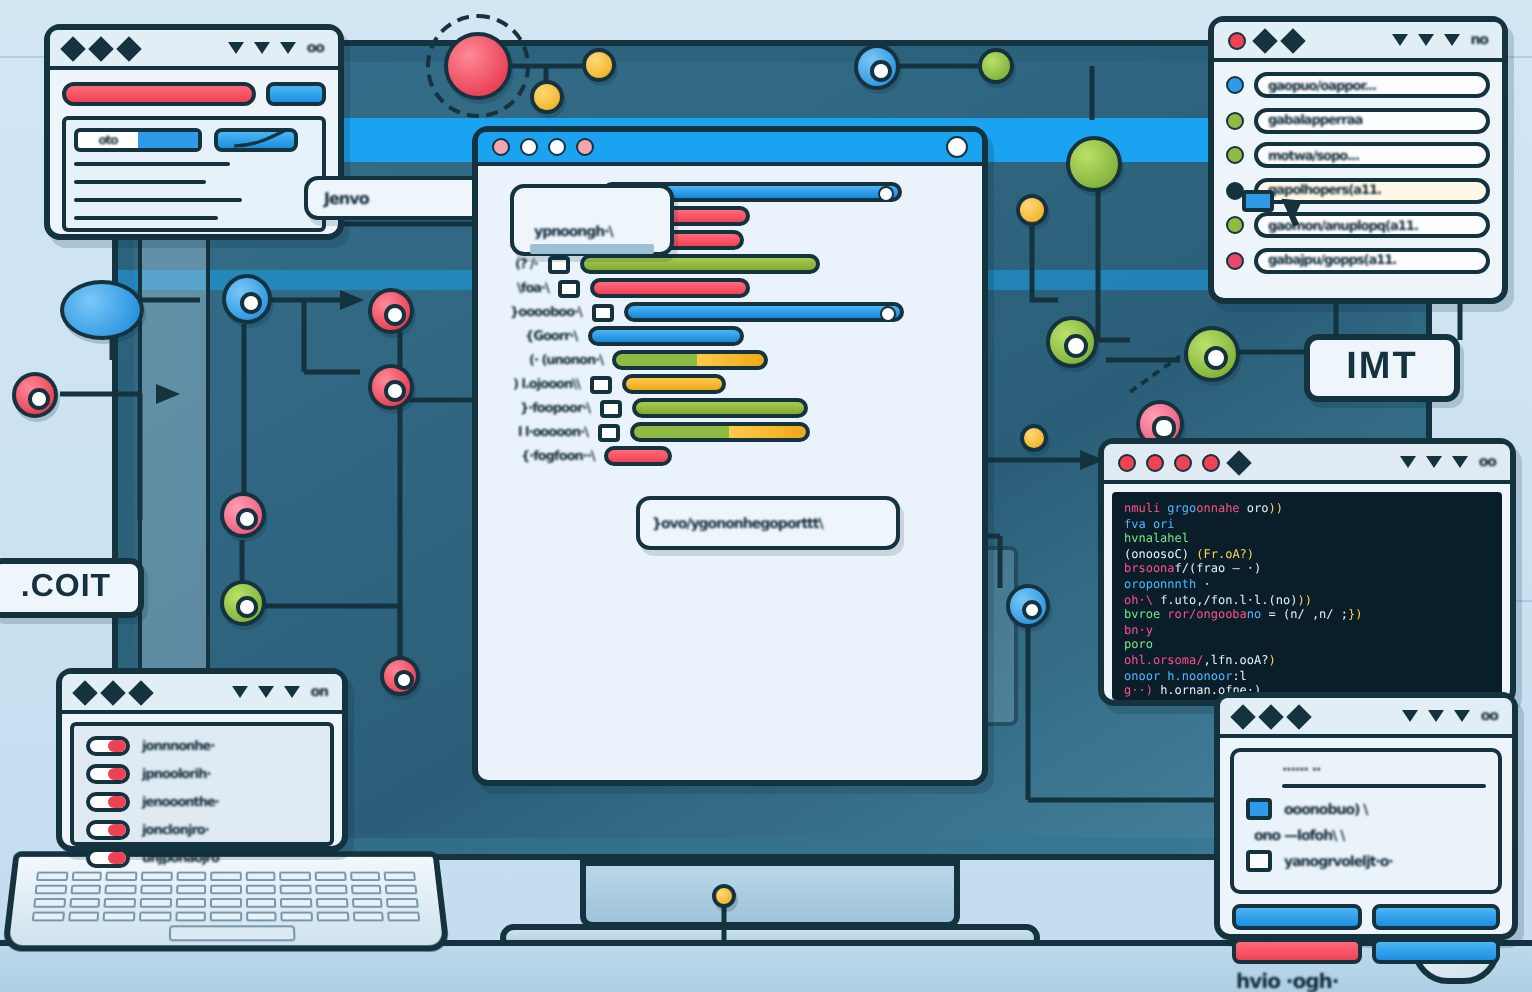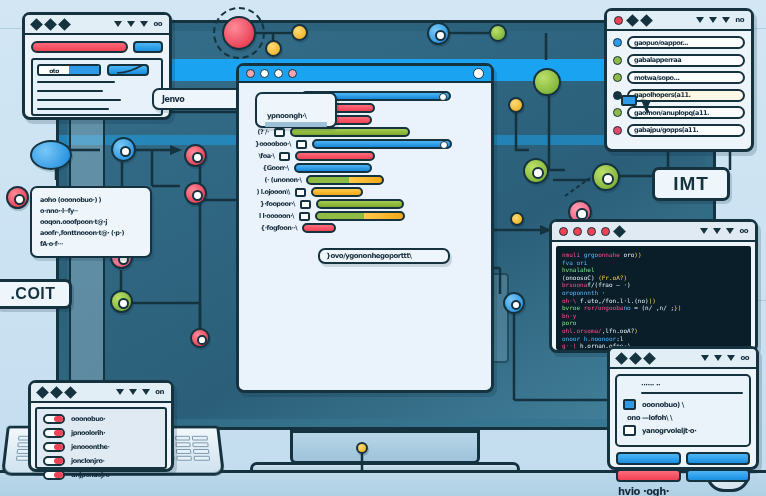--- a/index.html
+++ b/index.html
@@ -94,21 +94,21 @@
 
   
   #winCode { left:549px; top:219px; width:209px; height:134px; }
   .code-tb { background:#dfeaf2; }
   .code-body { background:#0a1e2a; margin:4px; height:104px; border-radius:2px; padding:5px 6px;
     overflow:hidden; font-family:"DejaVu Sans Mono", monospace; }
   .cl { font-size:6px; line-height:7.6px; white-space:nowrap; filter:blur(.3px); }
   .c-pink{color:#ff4f8b}.c-blue{color:#4fb8ff}.c-grn{color:#7ae582}.c-yel{color:#ffd54a}.c-wht{color:#e6f0f6}
 
   
-  #winToggles { left:28px; top:334px; width:146px; height:92px;margin-top:46px; }
+  #winToggles { left:28px; top:334px; width:146px; height:92px; }
   .tg-body { background:#dfeaf3; margin:4px; border:2px solid #15323f; border-radius:3px; padding:5px 6px; height:62px;
     display:flex; flex-direction:column; gap:4px; }
   .tg-row { display:flex; align-items:center; gap:6px; }
   .switch { width:22px; height:10px; border:2px solid #15323f; border-radius:5px; background:#fff; display:flex; }
   .switch i { display:block; width:50%; height:100%; border-radius:3px; background:#ef4254; margin-left:auto; }
   .tg-row .glyph { font-size:6.5px; }
 
   
   #winBR { left:607px; top:346px; width:152px; height:124px; }
   .br-panel { margin:5px; border:2px solid #15323f; border-radius:5px; background:#eaf3fa; padding:5px 6px; }
@@ -144,21 +144,21 @@
   .act.cancel { background:linear-gradient(180deg,#ff7585,#ef4254); }
   .act.submit { background:linear-gradient(180deg,#4db5f5,#1787da); }
 
   
   .callout { position:absolute; background:#eef6fc; border:2.5px solid #15323f; border-radius:7px;
     box-shadow:2px 3px 0 rgba(10,40,60,.15); }
   .callout .ln { height:2px; background:#15323f; border-radius:1px; margin:5px 8px; }
   #callLeft { left:30px; top:186px; width:122px; height:72px; }
   #callTopLeft { left:152px; top:88px; width:102px; height:22px; }
   #callMid { left:255px; top:92px; width:82px; height:36px; }
-  #callTip { left:318px; top:248px; width:132px; height:16px; display:flex; align-items:center; padding-left:6px; }
+  #callTip { left:318px; top:248px; width:132px; height:27px; display:flex; align-items:center; padding-left:6px; }
 
   .tag { position:absolute; background:#eef6fc; border:3px solid #15323f; border-radius:7px;
     display:flex; align-items:center; justify-content:center; font-weight:bold; color:#15323f;
     box-shadow:2px 3px 0 rgba(10,40,60,.18); }
   #tagIMT { left:652px; top:167px; width:78px; height:34px; font-size:19px; letter-spacing:1px; }
   #tagLCOIT { left:-6px; top:279px; width:78px; height:30px; font-size:16px; letter-spacing:.5px; }
 
   
   svg.wires { position:absolute; inset:0; width:766px; height:496px; pointer-events:none; }
   .node { position:absolute; border:2.5px solid #15323f; border-radius:50%; box-shadow:1px 2px 0 rgba(10,40,60,.2); }
@@ -471,21 +471,21 @@
         <span class="chev"></span>
         <span class="chev"></span>
         <span class="tb-txt glyph">on</span>
       </div>
     </div>
     <div class="tg-body">
       <div class="tg-row">
         <span class="switch">
             <i></i>
           </span>
-        <span class="glyph">ooonobuo·</span>
+        <span class="glyph">jonnnonhe·</span>
       </div>
       <div class="tg-row">
         <span class="switch">
             <i></i>
           </span>
         <span class="glyph">jpnoolorih·</span>
       </div>
       <div class="tg-row">
         <span class="switch">
             <i></i>
@@ -566,30 +566,30 @@
         </div>
         <div class="m-row" style="padding-left: 5.5px;">
           <span class="m-lab glyph">}coofr··ooa·\</span>
           <span class="m-bar b-red" style="width: 72px;"></span>
         </div>
         <div class="m-row" style="padding-left: 8.5px;">
           <span class="m-lab glyph">(? /·</span>
           <span class="m-chk"></span>
           <span class="m-bar b-grn" style="width: 120px;"></span>
         </div>
+        <div class="m-row" style="padding-left: 9.5px;">
+          <span class="m-lab glyph">\foa·\</span>
+          <span class="m-chk"></span>
+          <span class="m-bar b-red" style="width: 80px;"></span>
+        </div>
         <div class="m-row" style="padding-left: 6px;">
           <span class="m-lab glyph">}ooooboo·\</span>
           <span class="m-chk"></span>
           <span class="m-bar b-blue b-knob" style="width: 140px;"></span>
         </div>
-        <div class="m-row" style="padding-left: 9.5px;">
-          <span class="m-lab glyph">\foa·\</span>
-          <span class="m-chk"></span>
-          <span class="m-bar b-red" style="width: 80px;"></span>
-        </div>
         <div class="m-row" style="padding-left: 13.5px;">
           <span class="m-lab glyph">{Goorr·\</span>
           <span class="m-bar b-blue" style="width: 78px;"></span>
         </div>
         <div class="m-row" style="padding-left: 15.5px;">
           <span class="m-lab glyph">(· (unonon·\</span>
           <span class="m-bar b-split" style="width: 78px;"></span>
         </div>
         <div class="m-row" style="padding-left: 7.5px;">
           <span class="m-lab glyph">) l.ojooon\\</span>
@@ -615,23 +615,14 @@
 
   <div class="callout" id="callMid">
     <div class="glyph" style="font-size:7px;padding:18px 0 0 10px">ypnoongh·\</div>
     <div class="ln" style="width:62px;background:#9dc0d6;height:5px;margin-top:2px"></div>
   </div>
 
   <div class="callout" id="callTip">
     <span class="glyph" style="font-size:7px">}ovo/ygononhegoporttt\</span>
   </div>
 
-  <div class="callout" id="callLeft">
-    <div id="calloutLines" style="padding:7px 8px">
-        <div class="glyph" style="font-size: 6.5px; line-height: 11px;">aoho (ooonobuo·)          )</div>
-        <div class="glyph" style="font-size: 6.5px; line-height: 11px;">o·nno··l··fy··</div>
-        <div class="glyph" style="font-size: 6.5px; line-height: 11px;">ooqon.ooofpoon·t@·j</div>
-        <div class="glyph" style="font-size: 6.5px; line-height: 11px;">aoofr·,fonttnooon·t@· (·p·)</div>
-        <div class="glyph" style="font-size: 6.5px; line-height: 11px;">fA·o·f···</div>
-      </div>
-  </div>
 
 </div>
 
 </body></html>

